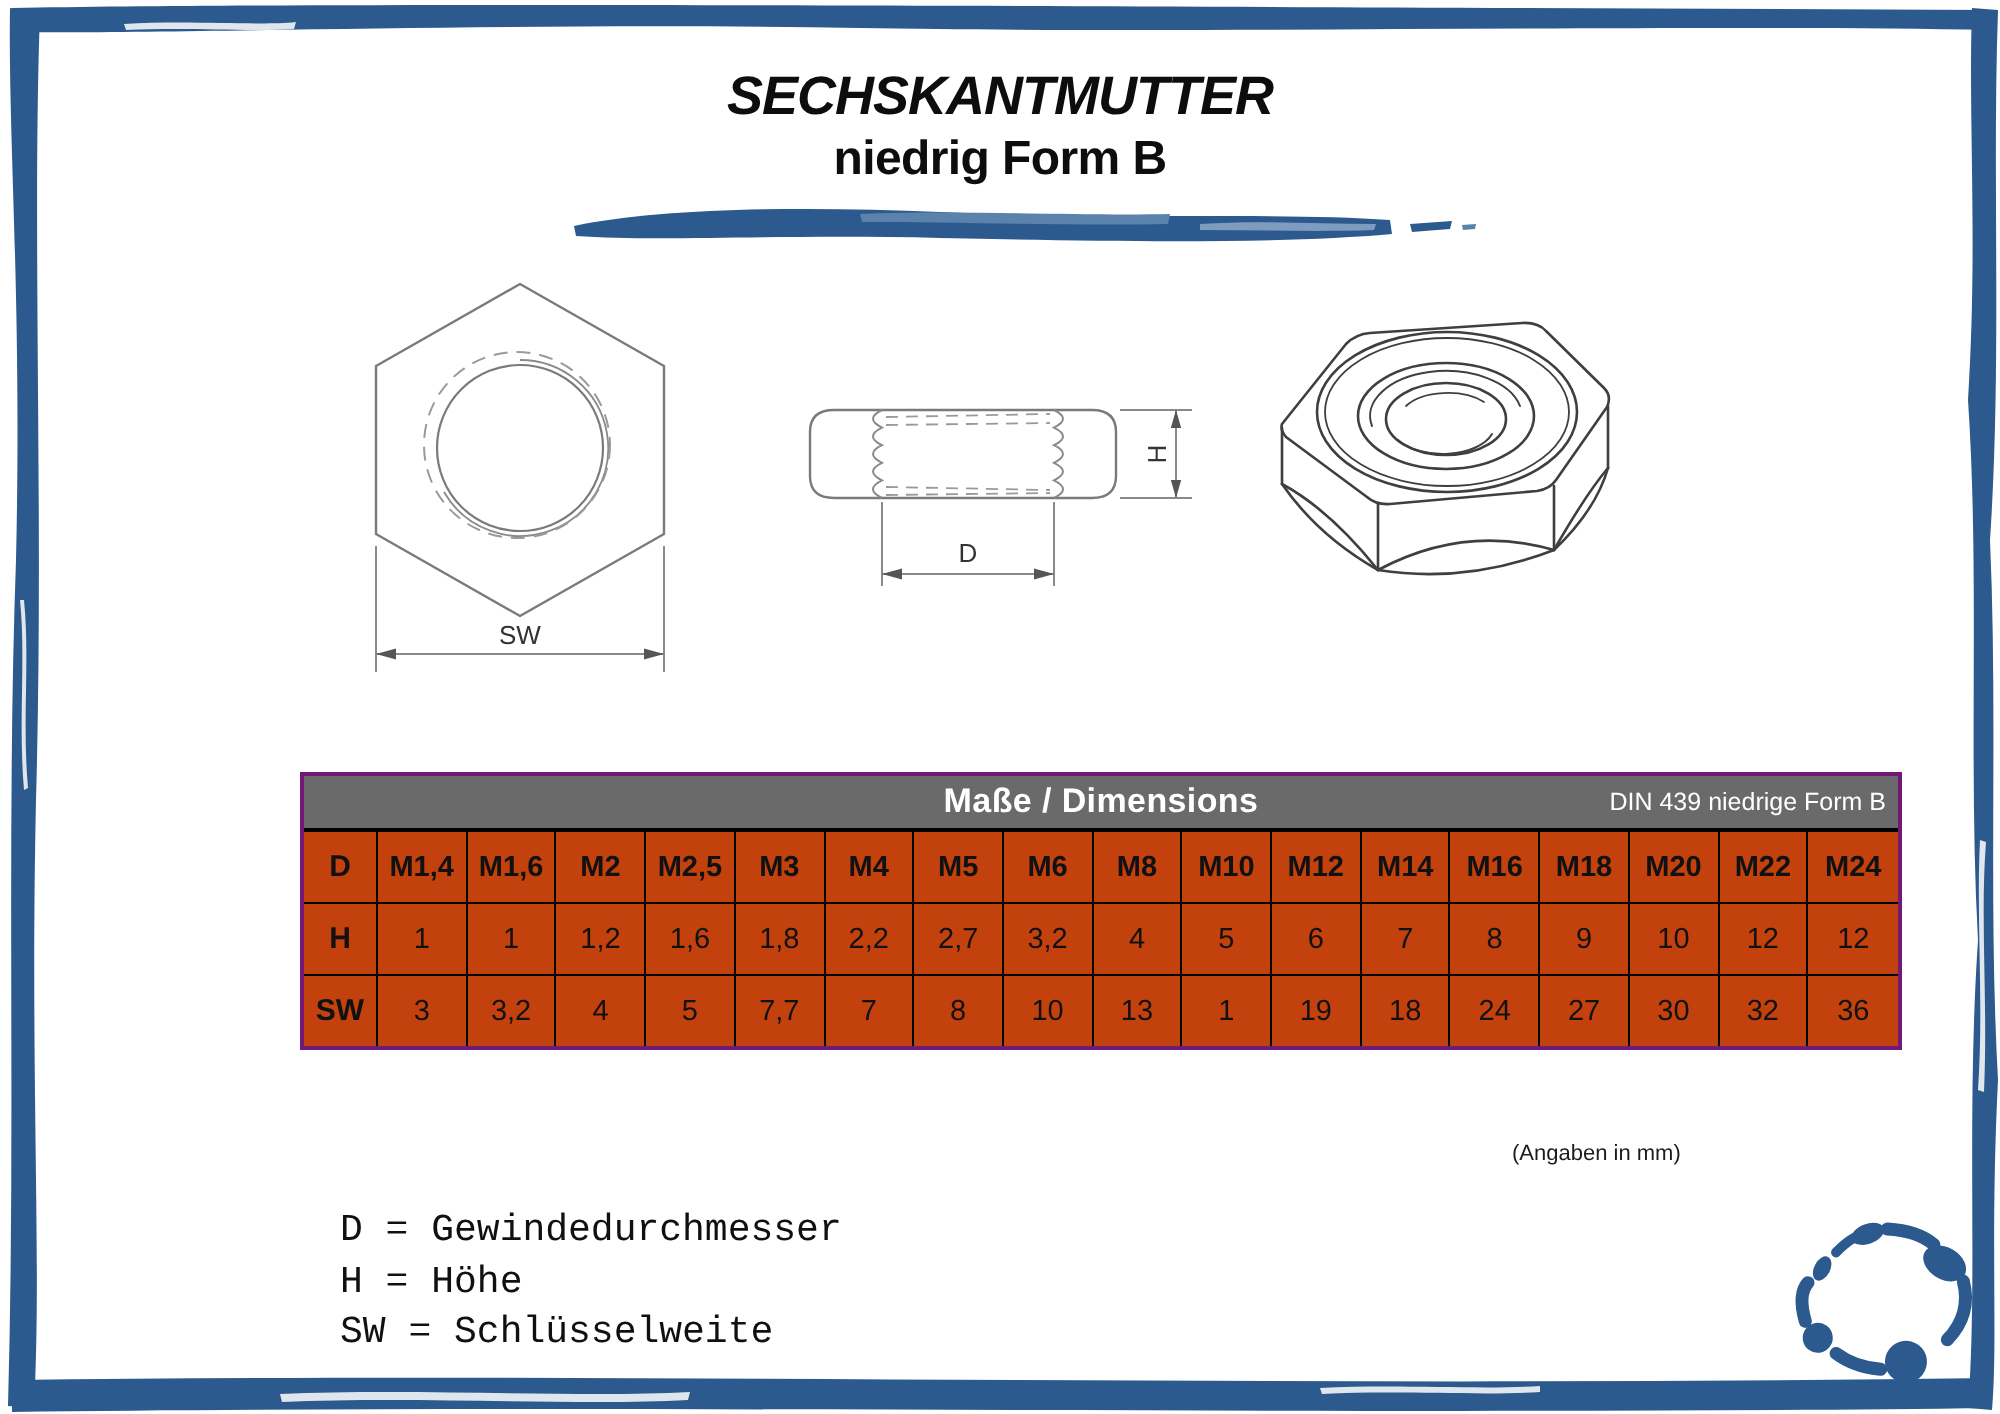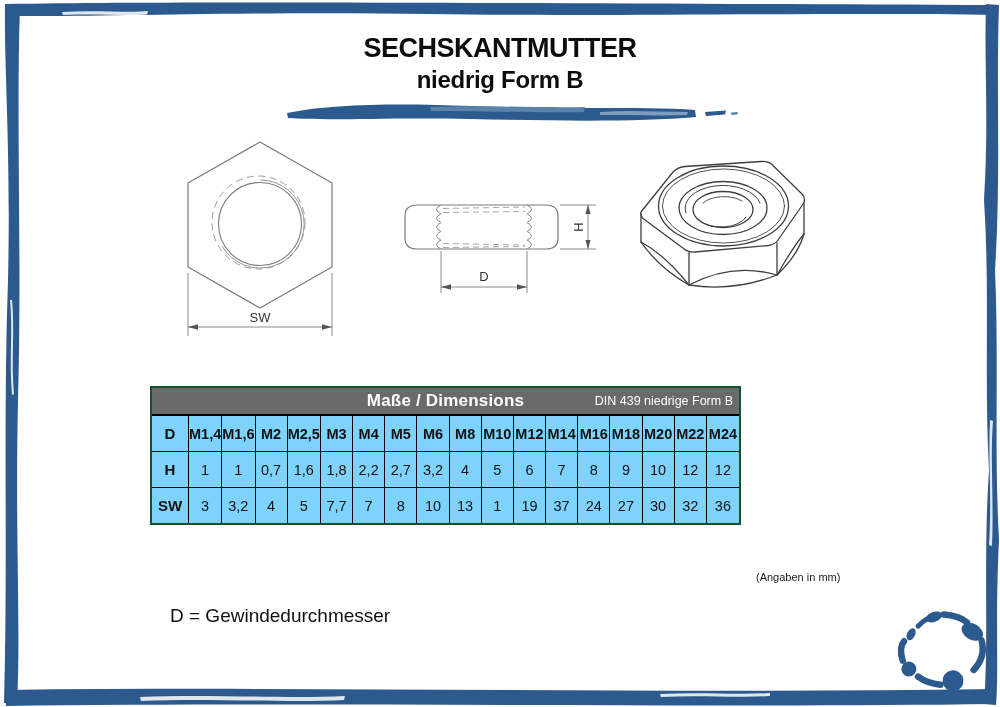--- a/index.html
+++ b/index.html
@@ -5,53 +5,53 @@
   html,body{margin:0;padding:0;background:#fff;}
   .page{
     position:relative;width:1000px;height:707px;background:#ffffff;
     font-family:"Liberation Sans",sans-serif;overflow:hidden;color:#111;
   }
   svg{display:block;}
   .abs{position:absolute;}
 
   
   .title{position:absolute;top:33px;left:0;width:100%;text-align:center;
-    font-weight:bold;font-size:27px;letter-spacing:-0.5px;color:#0d0d0d;}
+    font-weight:bold;font-size:27px;letter-spacing:-0.5px;color:#0d0d0d;font-style:italic;}
   .subtitle{position:absolute;top:66px;left:0;width:100%;text-align:center;
     font-weight:bold;font-size:24px;letter-spacing:-0.3px;color:#0d0d0d;}
 
   
   .frame-svg{position:absolute;inset:0;pointer-events:none;}
 
   
   .front-view{left:160px;top:133px;}
   .side-view{left:395px;top:187px;}
   .nut3d{left:633px;top:146px;}
   .dim-text{font-family:"Liberation Sans",sans-serif;font-size:13px;fill:#333;}
 
   
-  .dims-table{position:absolute;left:150px;top:386px;width:591px;
-    border:2px solid #14532d;background:#7dd3fc;box-sizing:border-box;}
+  .dims-table{position:absolute;left:150px;top:386px;width:801px;
+    border:2px solid #701a75;background:#c2410c;box-sizing:border-box;}
   .thead{position:relative;height:26px;background:var(--header-gray,#6a6a6a);
     border-bottom:2px solid #000;}
   .thead-title{position:absolute;left:0;right:0;top:0;text-align:center;color:#fff;
     font-weight:bold;font-size:17px;line-height:26px;letter-spacing:0.2px;}
   .thead-std{position:absolute;right:6px;top:0;color:#fff;font-size:12.5px;line-height:27px;margin-left:41px;}
   .tgrid{display:grid;grid-template-columns:37px repeat(17,1fr);}
   .cell{height:35px;display:flex;align-items:center;justify-content:center;
     font-size:14.5px;border-right:1.5px solid #000;border-bottom:1.5px solid #000;
     white-space:nowrap;}
   .cell:nth-child(18n){border-right:none;}
   .cell:nth-child(n+37){border-bottom:none;}
   .cell.label{font-weight:bold;font-size:15px;}
   .cell.bold{font-weight:bold;text-align:right;}
 
   
   .units{position:absolute;left:756px;top:571px;font-size:11px;color:#1c1c1c;}
-  .legend{position:absolute;left:170px;top:603px;font-size:19px;color:#101010;}
+  .legend{position:absolute;left:170px;top:603px;font-size:19px;color:#101010;font-family:Liberation Mono, monospace;}
   .legend div{line-height:25.5px;}
 
   
   .logo{left:892px;top:603px;}
 </style>
 </head>
 <body>
 
 <div class="page">
 
@@ -167,21 +167,21 @@
         <div class="cell bold">M12</div>
         <div class="cell bold">M14</div>
         <div class="cell bold">M16</div>
         <div class="cell bold">M18</div>
         <div class="cell bold">M20</div>
         <div class="cell bold">M22</div>
         <div class="cell bold">M24</div>
         <div class="cell label">H</div>
         <div class="cell">1</div>
         <div class="cell">1</div>
-        <div class="cell">0,7</div>
+        <div class="cell">1,2</div>
         <div class="cell">1,6</div>
         <div class="cell">1,8</div>
         <div class="cell">2,2</div>
         <div class="cell">2,7</div>
         <div class="cell">3,2</div>
         <div class="cell">4</div>
         <div class="cell">5</div>
         <div class="cell">6</div>
         <div class="cell">7</div>
         <div class="cell">8</div>
@@ -194,33 +194,35 @@
         <div class="cell">3,2</div>
         <div class="cell">4</div>
         <div class="cell">5</div>
         <div class="cell">7,7</div>
         <div class="cell">7</div>
         <div class="cell">8</div>
         <div class="cell">10</div>
         <div class="cell">13</div>
         <div class="cell">1</div>
         <div class="cell">19</div>
-        <div class="cell">37</div>
+        <div class="cell">18</div>
         <div class="cell">24</div>
         <div class="cell">27</div>
         <div class="cell">30</div>
         <div class="cell">32</div>
         <div class="cell">36</div>
       </div>
   </div>
 
   <div class="units">(Angaben in mm)</div>
 
   <div class="legend">
     <div>D = Gewindedurchmesser</div>
+    <div>H = Höhe</div>
+    <div>SW = Schlüsselweite</div>
   </div>
 
   <svg class="abs logo" width="102" height="100" viewBox="0 0 102 100">
     <g transform="rotate(-8 51 50)">
       <g fill="var(--frame-blue,#2d5a8e)">
         <ellipse cx="47" cy="13" rx="8.5" ry="5" transform="rotate(-12 47 13)"></ellipse>
         <ellipse cx="83" cy="33" rx="11.5" ry="8" transform="rotate(38 83 33)"></ellipse>
         <circle cx="57" cy="79" r="10.5"></circle>
         <circle cx="15" cy="61" r="7.5"></circle>
         <ellipse cx="22" cy="27" rx="6.5" ry="4" transform="rotate(-55 22 27)"></ellipse>

